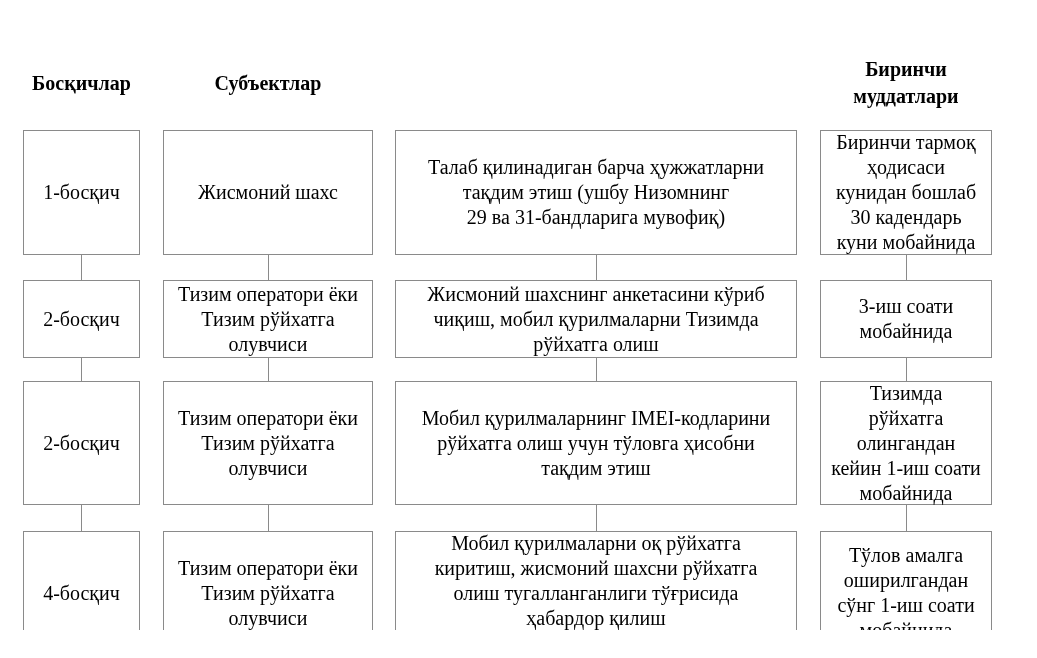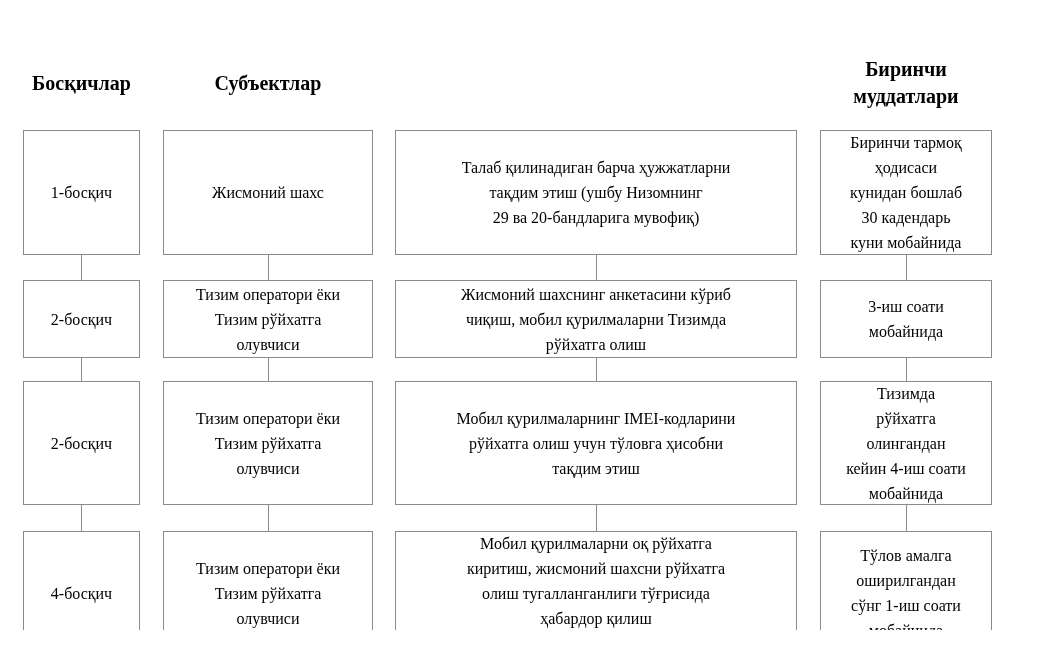--- a/index.html
+++ b/index.html
@@ -27,21 +27,21 @@
   }
   .box {
     position: absolute;
     box-sizing: border-box;
     border: 1px solid var(--border, #8a8a8a);
     background: #ffffff;
     display: flex;
     align-items: center;
     justify-content: center;
     text-align: center;
-    font-size: 16px;
+    font-size: 20px;
     line-height: 25px;
     white-space: pre-line;
     padding: 12px 2px;
   }
   .vline {
     position: absolute;
     width: 1px;
     background: var(--border, #8a8a8a);
   }
   
@@ -71,21 +71,21 @@
 <div class="canvas">
 
   <div class="hdr c0">Босқичлар</div>
   <div class="hdr c1">Субъектлар</div>
   <div class="hdr h3">Биринчи муддатлари</div>
 
   <div class="box c0 r0">1-босқич</div>
   <div class="box c1 r0">Жисмоний шахс</div>
   <div class="box c2 r0">Талаб қилинадиган барча ҳужжатларни
 тақдим этиш (ушбу Низомнинг
-29 ва 20-бандларига мувофиқ)</div>
+29 ва 31-бандларига мувофиқ)</div>
   <div class="box c3 r0">Биринчи тармоқ
 ҳодисаси
 кунидан бошлаб
 30 кадендарь
 куни мобайнида</div>
 
   <div class="vline x0 g0"></div>
   <div class="vline x1 g0"></div>
   <div class="vline x2 g0"></div>
   <div class="vline x3 g0"></div>
@@ -108,21 +108,21 @@
   <div class="box c0 r2">2-босқич</div>
   <div class="box c1 r2">Тизим оператори ёки
 Тизим рўйхатга
 олувчиси</div>
   <div class="box c2 r2">Мобил қурилмаларнинг IMEI-кодларини
 рўйхатга олиш учун тўловга ҳисобни
 тақдим этиш</div>
   <div class="box c3 r2">Тизимда
 рўйхатга
 олингандан
-кейин 4-иш соати
+кейин 1-иш соати
 мобайнида</div>
 
   <div class="vline x0 g2"></div>
   <div class="vline x1 g2"></div>
   <div class="vline x2 g2"></div>
   <div class="vline x3 g2"></div>
 
   <div class="box c0 r3">4-босқич</div>
   <div class="box c1 r3">Тизим оператори ёки
 Тизим рўйхатга

